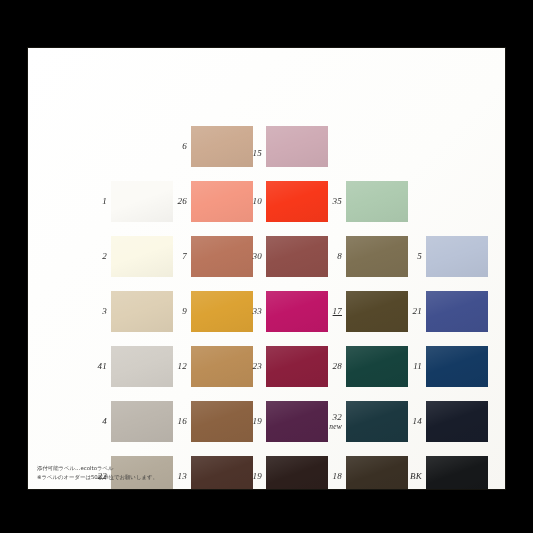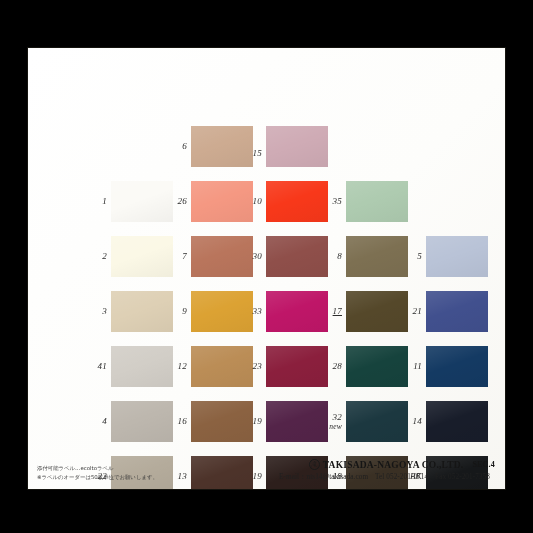--- a/index.html
+++ b/index.html
@@ -422,26 +422,14 @@
         </div>
       </div>
     </div>
 
   <div id="footer">
     <div id="footer-left">
       <div>添付可能ラベル…ecoltoラベル</div>
       <div>※ラベルのオーダーは50枚単位でお願いします。</div>
     </div>
 
-    <div id="footer-right">
-      <div id="company-line">
-        <div id="company-mark">滝</div>
-        <div id="company-name">TAKISADA-NAGOYA CO.,LTD.</div>
-        <div id="company-sec">SEC.4</div>
-      </div>
-      <div id="contact-line">
-        <span>E-mail：nts14@takisada.com</span>
-        <span>Tel 052-201-0714</span>
-        <span>Fax 052-201-7358</span>
-      </div>
-    </div>
   </div>
 </div>
 
 </body></html>

